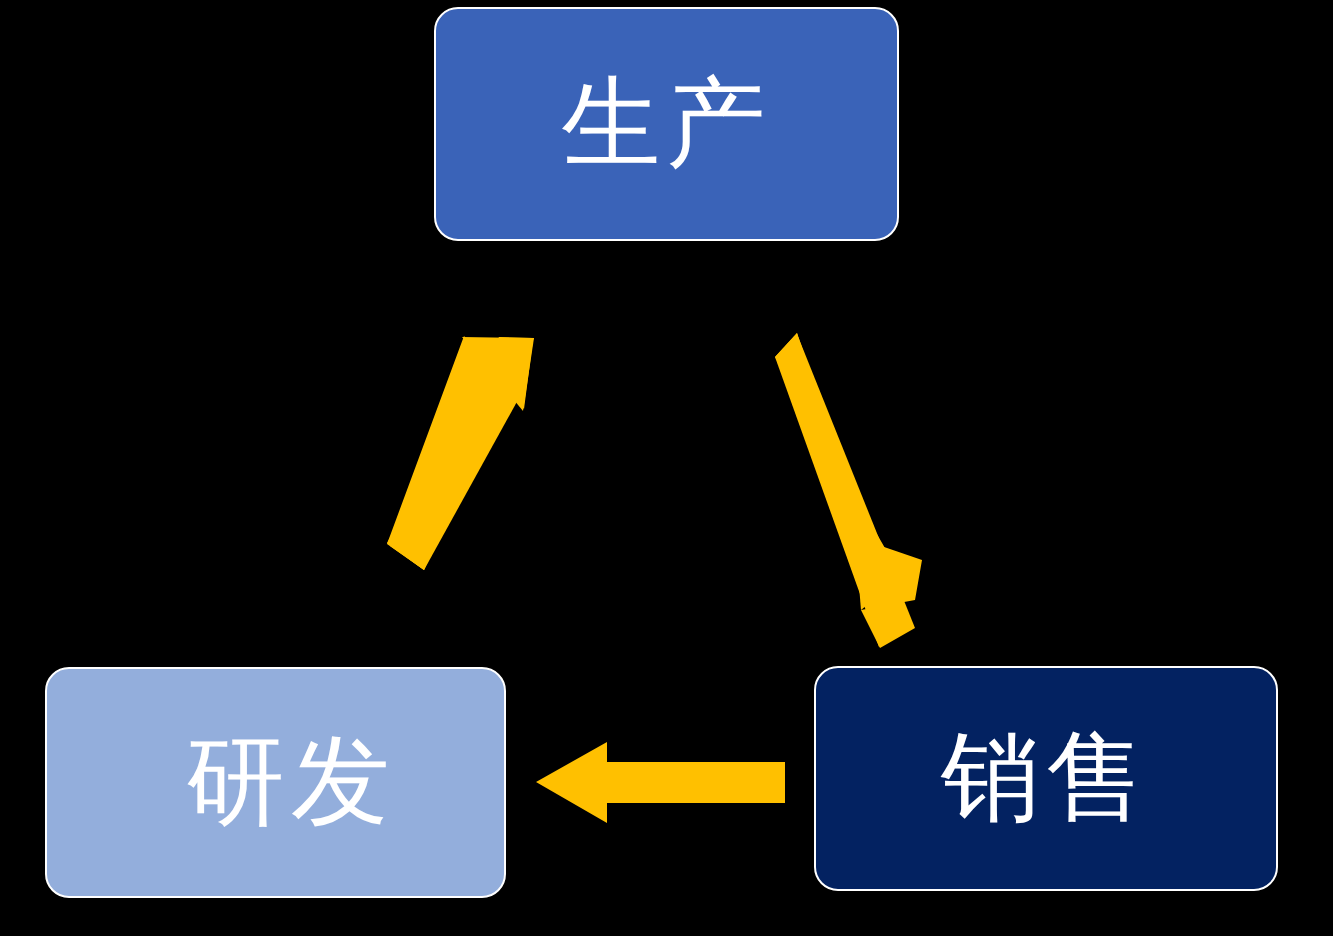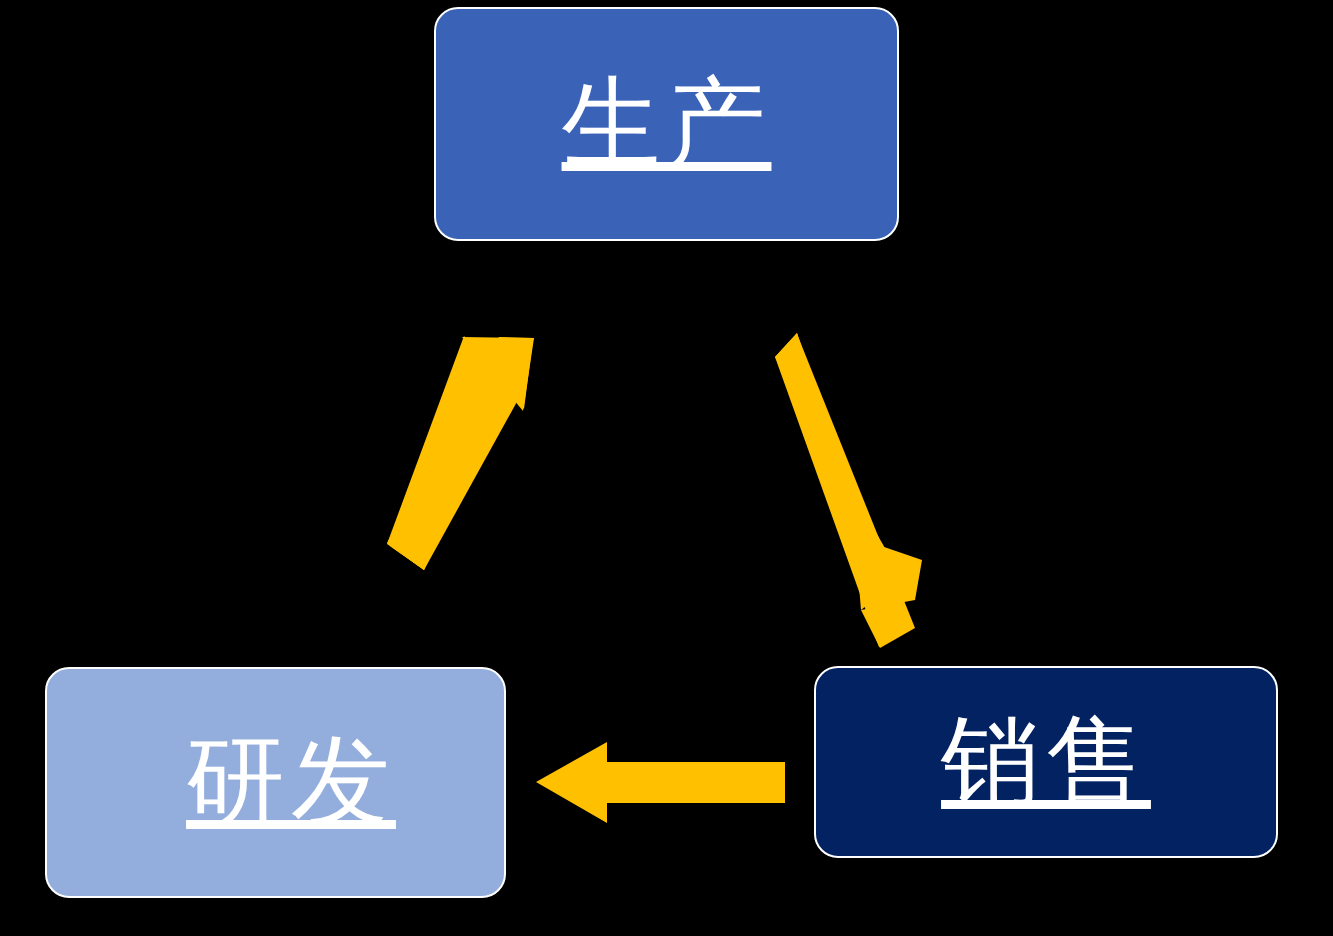--- a/index.html
+++ b/index.html
@@ -30,21 +30,20 @@
     justify-content: center;
     color: #ffffff;
     line-height: 1;
     letter-spacing: 0.06em;
     text-align: center;
     user-select: none;
   }
   .node-label {
     display: block;
     white-space: nowrap;
-    text-decoration: underline;
   }
   #node-production {
     left: 434px;
     top: 7px;
     width: 465px;
     height: 234px;
     background: #3a63b8;
     font-size: 99px;
   }
   #node-production .node-label {
@@ -58,21 +57,21 @@
     background: #93aedc;
     font-size: 99px;
   }
   #node-rnd .node-label {
     transform: translateY(-2px);
   }
   #node-sales {
     left: 814px;
     top: 666px;
     width: 464px;
-    height: 192px;
+    height: 225px;
     background: #032261;
     font-size: 99px;
     text-align: right;
   }
   #node-sales .node-label {
     transform: translateY(-2px);
   }
   .arrow-layer {
     position: absolute;
     left: 0;

